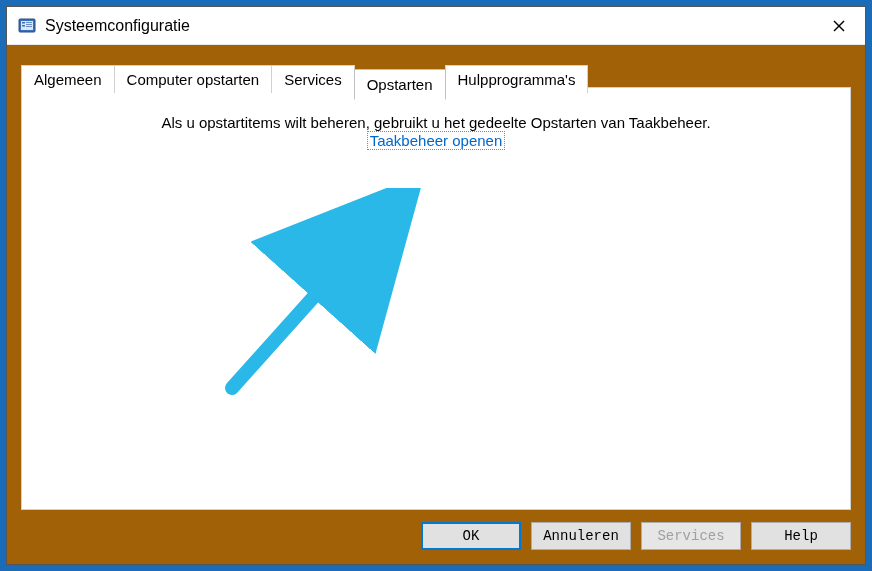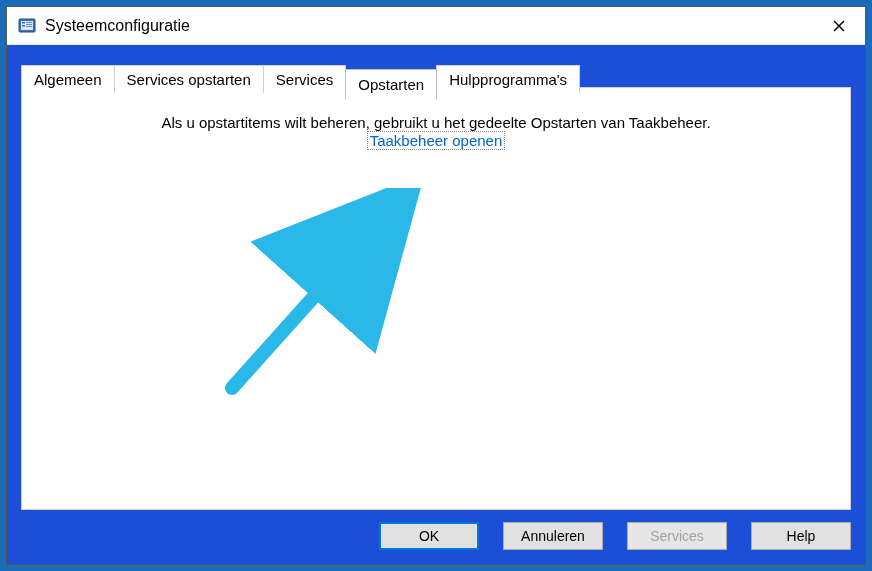--- a/index.html
+++ b/index.html
@@ -14,21 +14,21 @@
       height: 571px;
       overflow: hidden;
       position: relative;
     }
     .window-frame {
       position: absolute;
       top: 6px;
       left: 6px;
       right: 6px;
       bottom: 6px;
-      background: #1d4ed8;
+      background: #a16207;
       border: 1px solid #555;
       display: flex;
       flex-direction: column;
     }
     .titlebar {
       display: flex;
       align-items: center;
       height: 38px;
       padding: 0 4px 0 10px;
       background: #ffffff;
@@ -118,22 +118,23 @@
     }
     .arrow-annotation {
       position: absolute;
       left: 180px;
       top: 100px;
       pointer-events: none;
     }
     .button-row {
       display: flex;
       justify-content: flex-end;
-      gap: 24px;
+      gap: 10px;
       margin-top: 12px;
+      font-family: Liberation Mono, monospace;
     }
     .btn {
       min-width: 100px;
       height: 28px;
       font-size: 14px;
       font-family: inherit;
       border: 1px solid #adadad;
       background: #e1e1e1;
       cursor: pointer;
       padding: 0 10px;
@@ -172,21 +173,21 @@
       </svg>
     </div>
   </div>
 
   <div class="dialog-body">
     <div class="tabstrip">
       <div class="tab">
         <span>Algemeen</span>
       </div>
       <div class="tab">
-        <span>Services opstarten</span>
+        <span>Computer opstarten</span>
       </div>
       <div class="tab">
         <span>Services</span>
       </div>
       <div class="tab active">
         <span>Opstarten</span>
       </div>
       <div class="tab">
         <span>Hulpprogramma's</span>
       </div>

